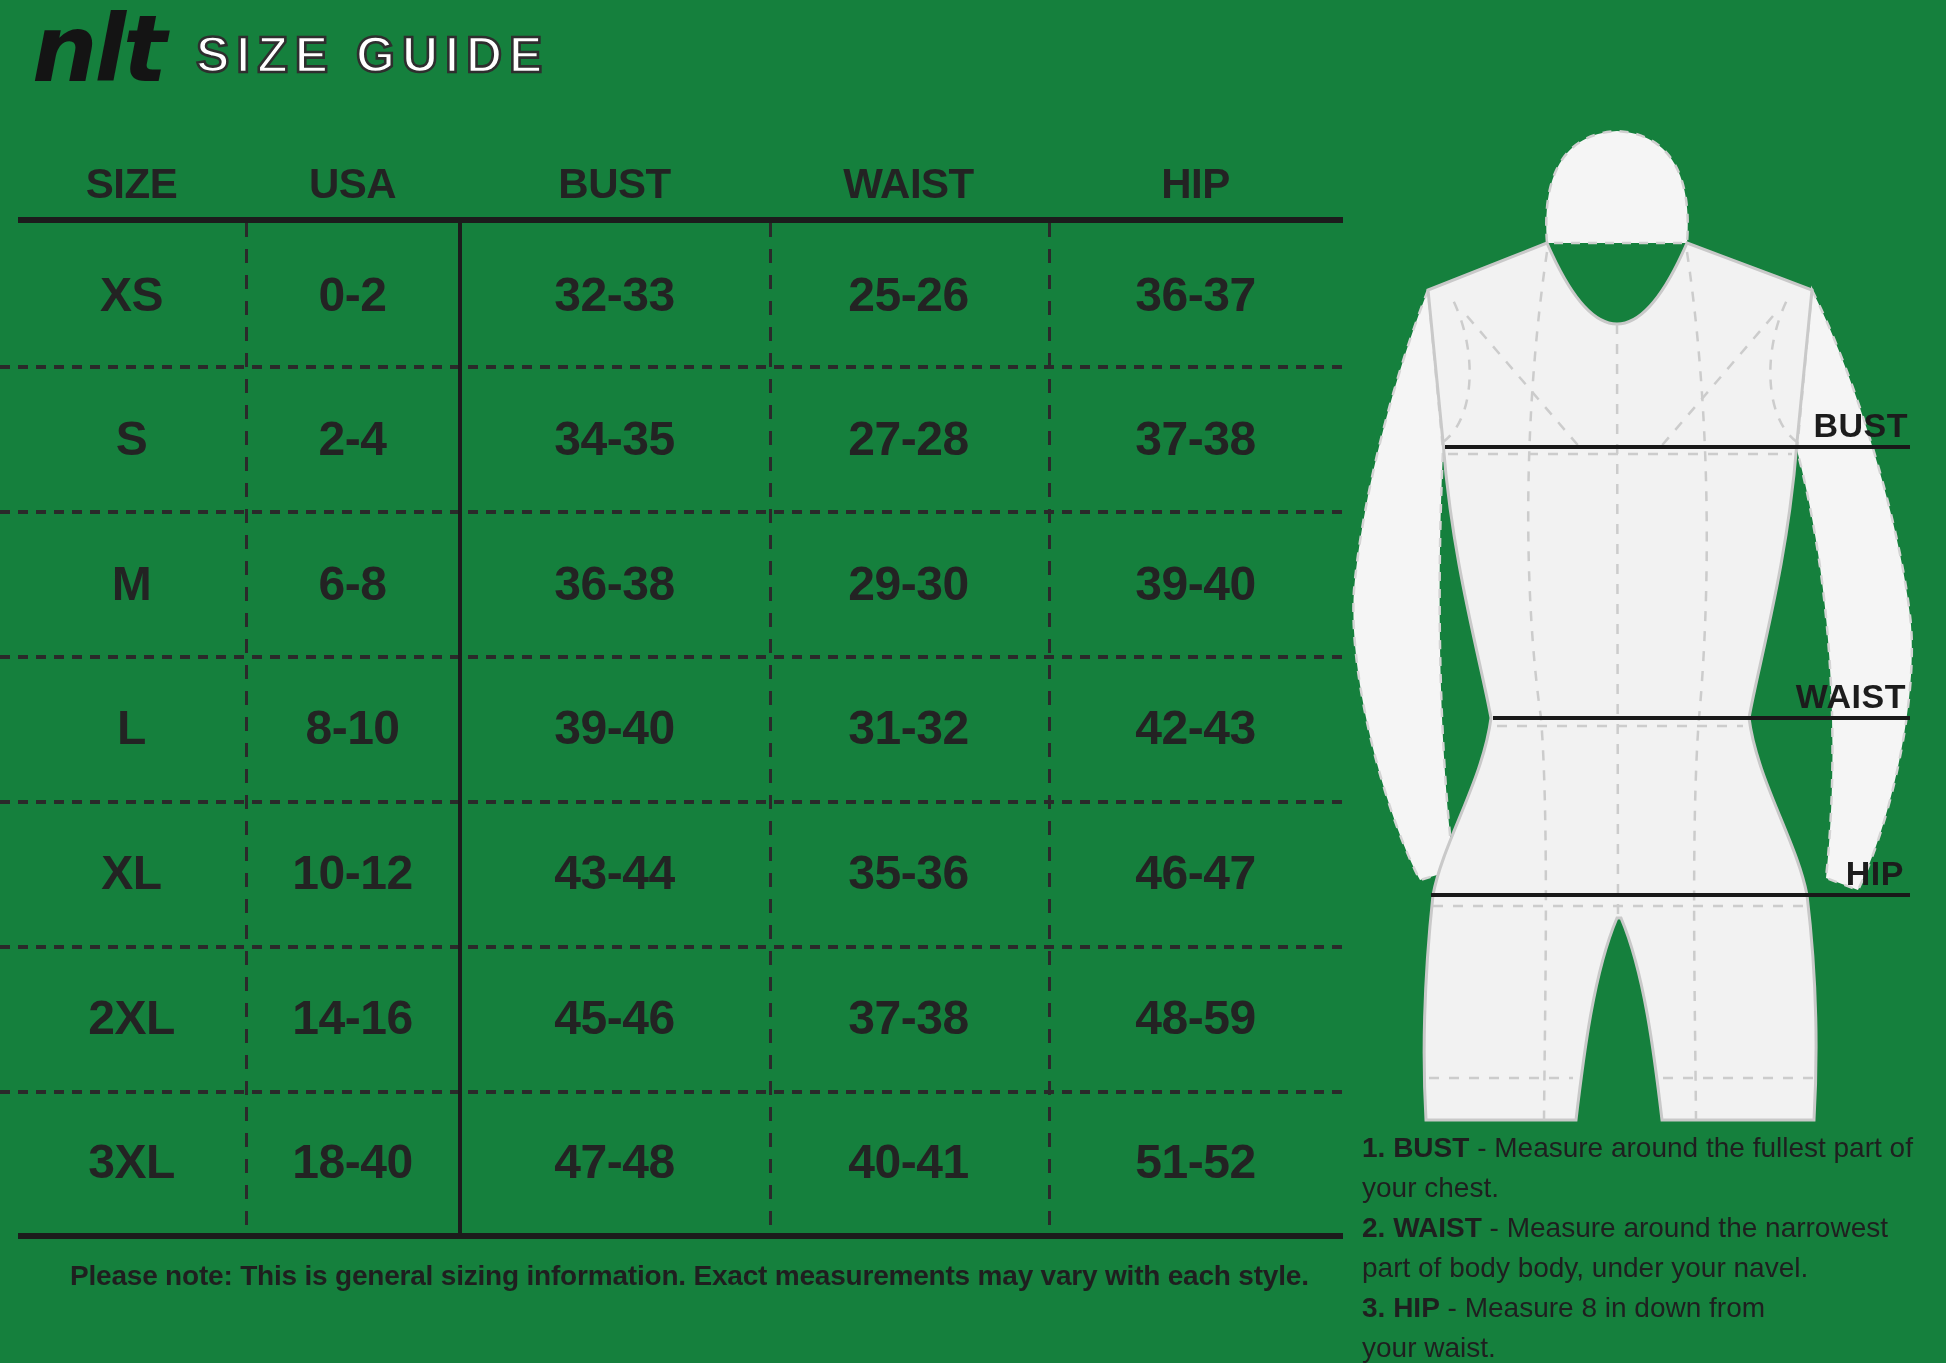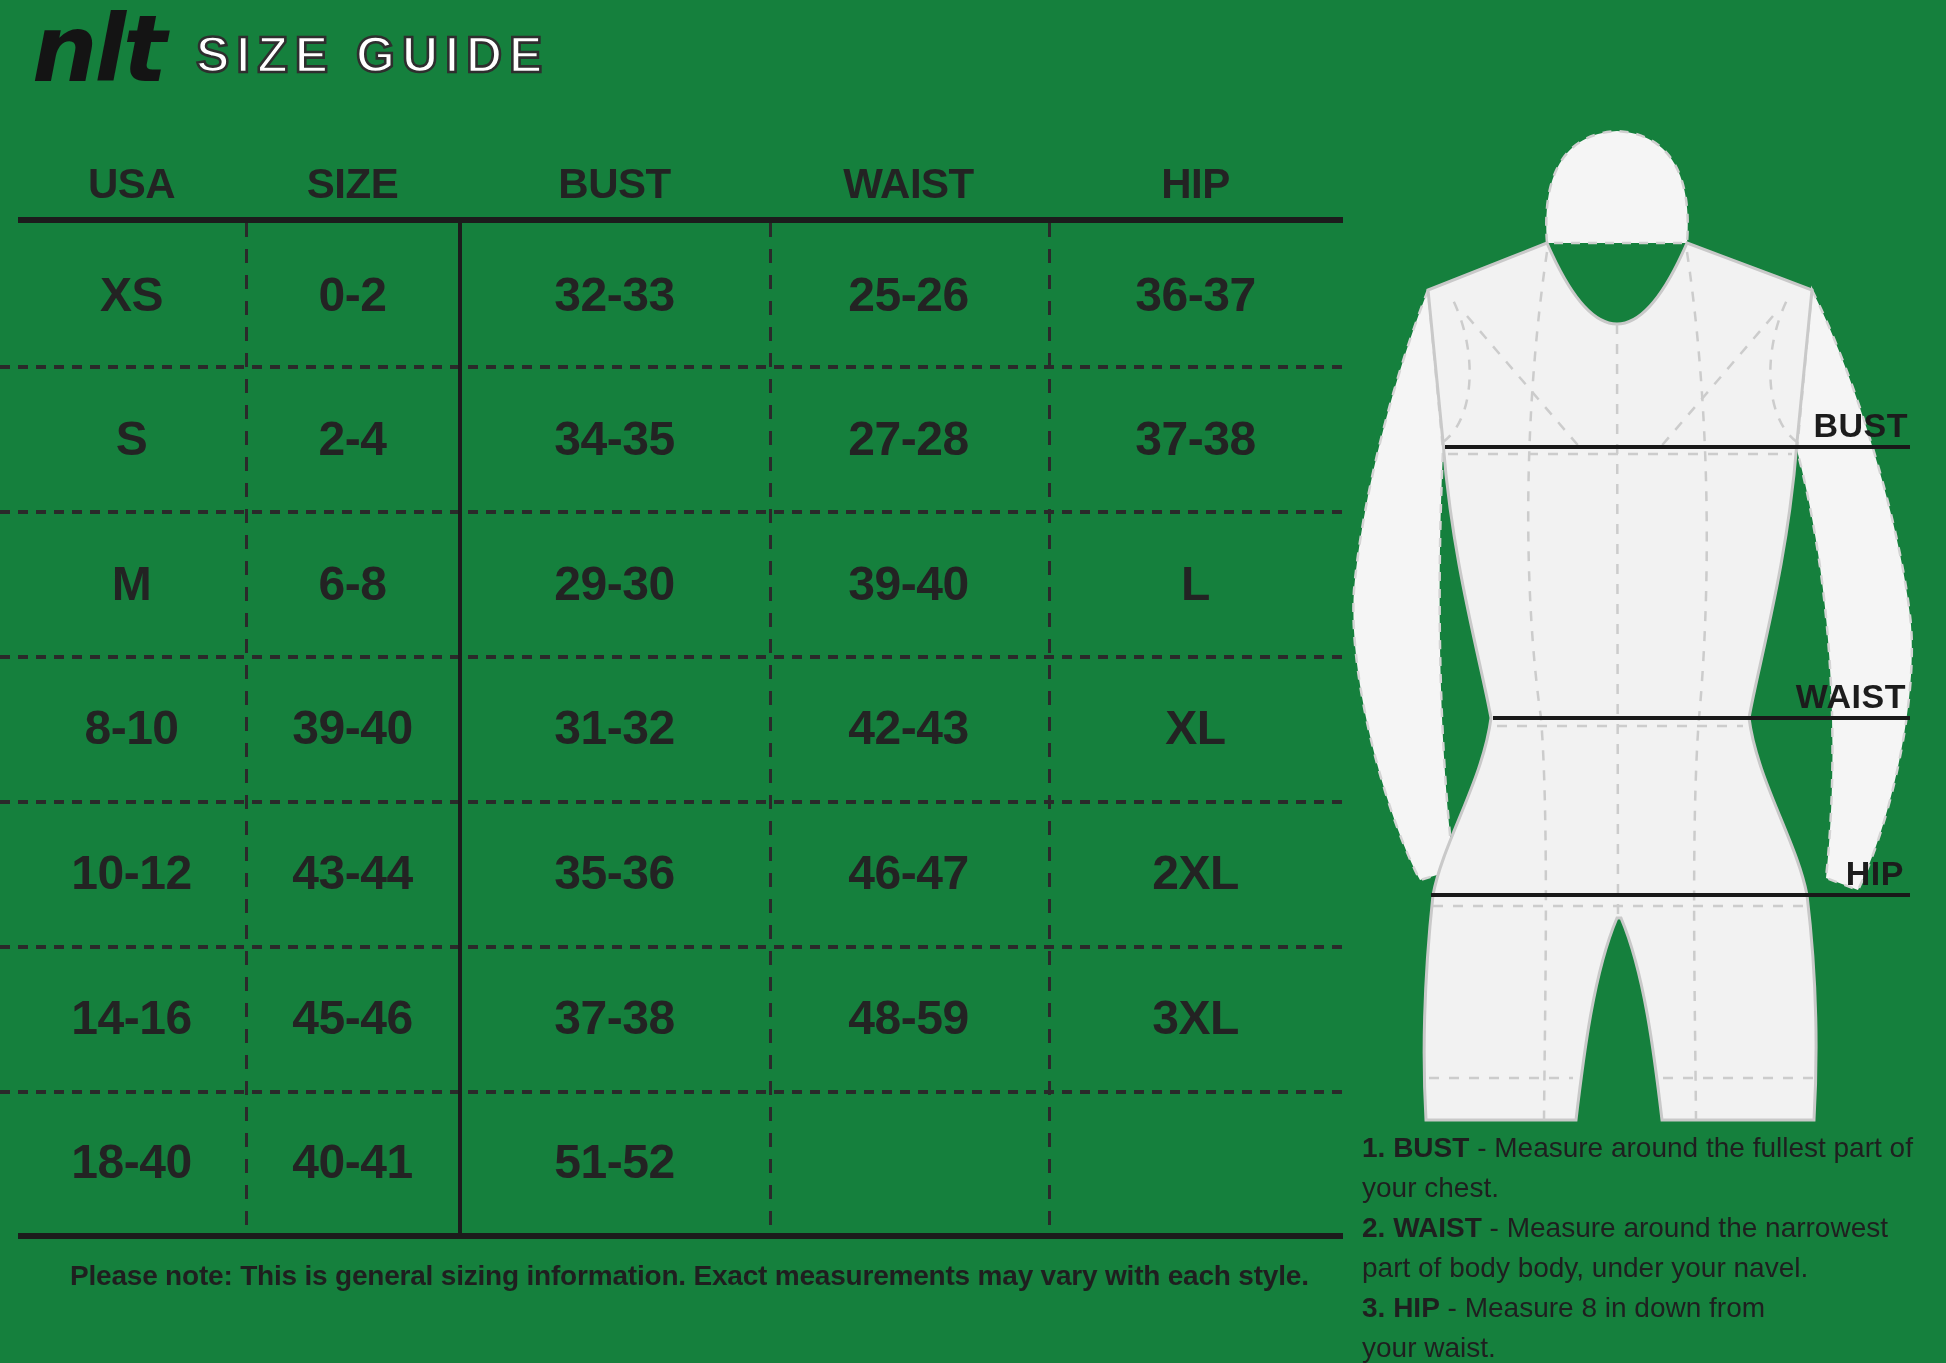--- a/index.html
+++ b/index.html
@@ -42,42 +42,43 @@
 </style>
 </head>
 <body>
 
 <div id="page">
 
   <div class="logo">nlt</div>
   <div class="title">SIZE GUIDE</div>
 
   <div class="thead">
+    <div class="hcell">SIZE</div>
     <div class="hcell">USA</div>
-    <div class="hcell">SIZE</div>
     <div class="hcell">BUST</div>
     <div class="hcell">WAIST</div>
     <div class="hcell">HIP</div>
   </div>
 
   <div class="tbody">
     <div class="tcell">XS</div>
     <div class="tcell">0-2</div>
     <div class="tcell">32-33</div>
     <div class="tcell">25-26</div>
     <div class="tcell">36-37</div>
 
     <div class="tcell">S</div>
     <div class="tcell">2-4</div>
     <div class="tcell">34-35</div>
     <div class="tcell">27-28</div>
     <div class="tcell">37-38</div>
 
     <div class="tcell">M</div>
     <div class="tcell">6-8</div>
+    <div class="tcell">36-38</div>
     <div class="tcell">29-30</div>
     <div class="tcell">39-40</div>
 
     <div class="tcell">L</div>
     <div class="tcell">8-10</div>
     <div class="tcell">39-40</div>
     <div class="tcell">31-32</div>
     <div class="tcell">42-43</div>
 
     <div class="tcell">XL</div>
@@ -87,20 +88,21 @@
     <div class="tcell">46-47</div>
 
     <div class="tcell">2XL</div>
     <div class="tcell">14-16</div>
     <div class="tcell">45-46</div>
     <div class="tcell">37-38</div>
     <div class="tcell">48-59</div>
 
     <div class="tcell">3XL</div>
     <div class="tcell">18-40</div>
+    <div class="tcell">47-48</div>
     <div class="tcell">40-41</div>
     <div class="tcell">51-52</div>
   </div>
 
   <div class="solid-h" style="left:18px;top:217px;width:1325px;"></div>
   <div class="solid-h" style="left:18px;top:1233px;width:1325px;"></div>
   <div class="dash-h" style="left:0;top:365px;width:1343px;"></div>
   <div class="dash-h" style="left:0;top:510px;width:1343px;"></div>
   <div class="dash-h" style="left:0;top:655px;width:1343px;"></div>
   <div class="dash-h" style="left:0;top:800px;width:1343px;"></div>

